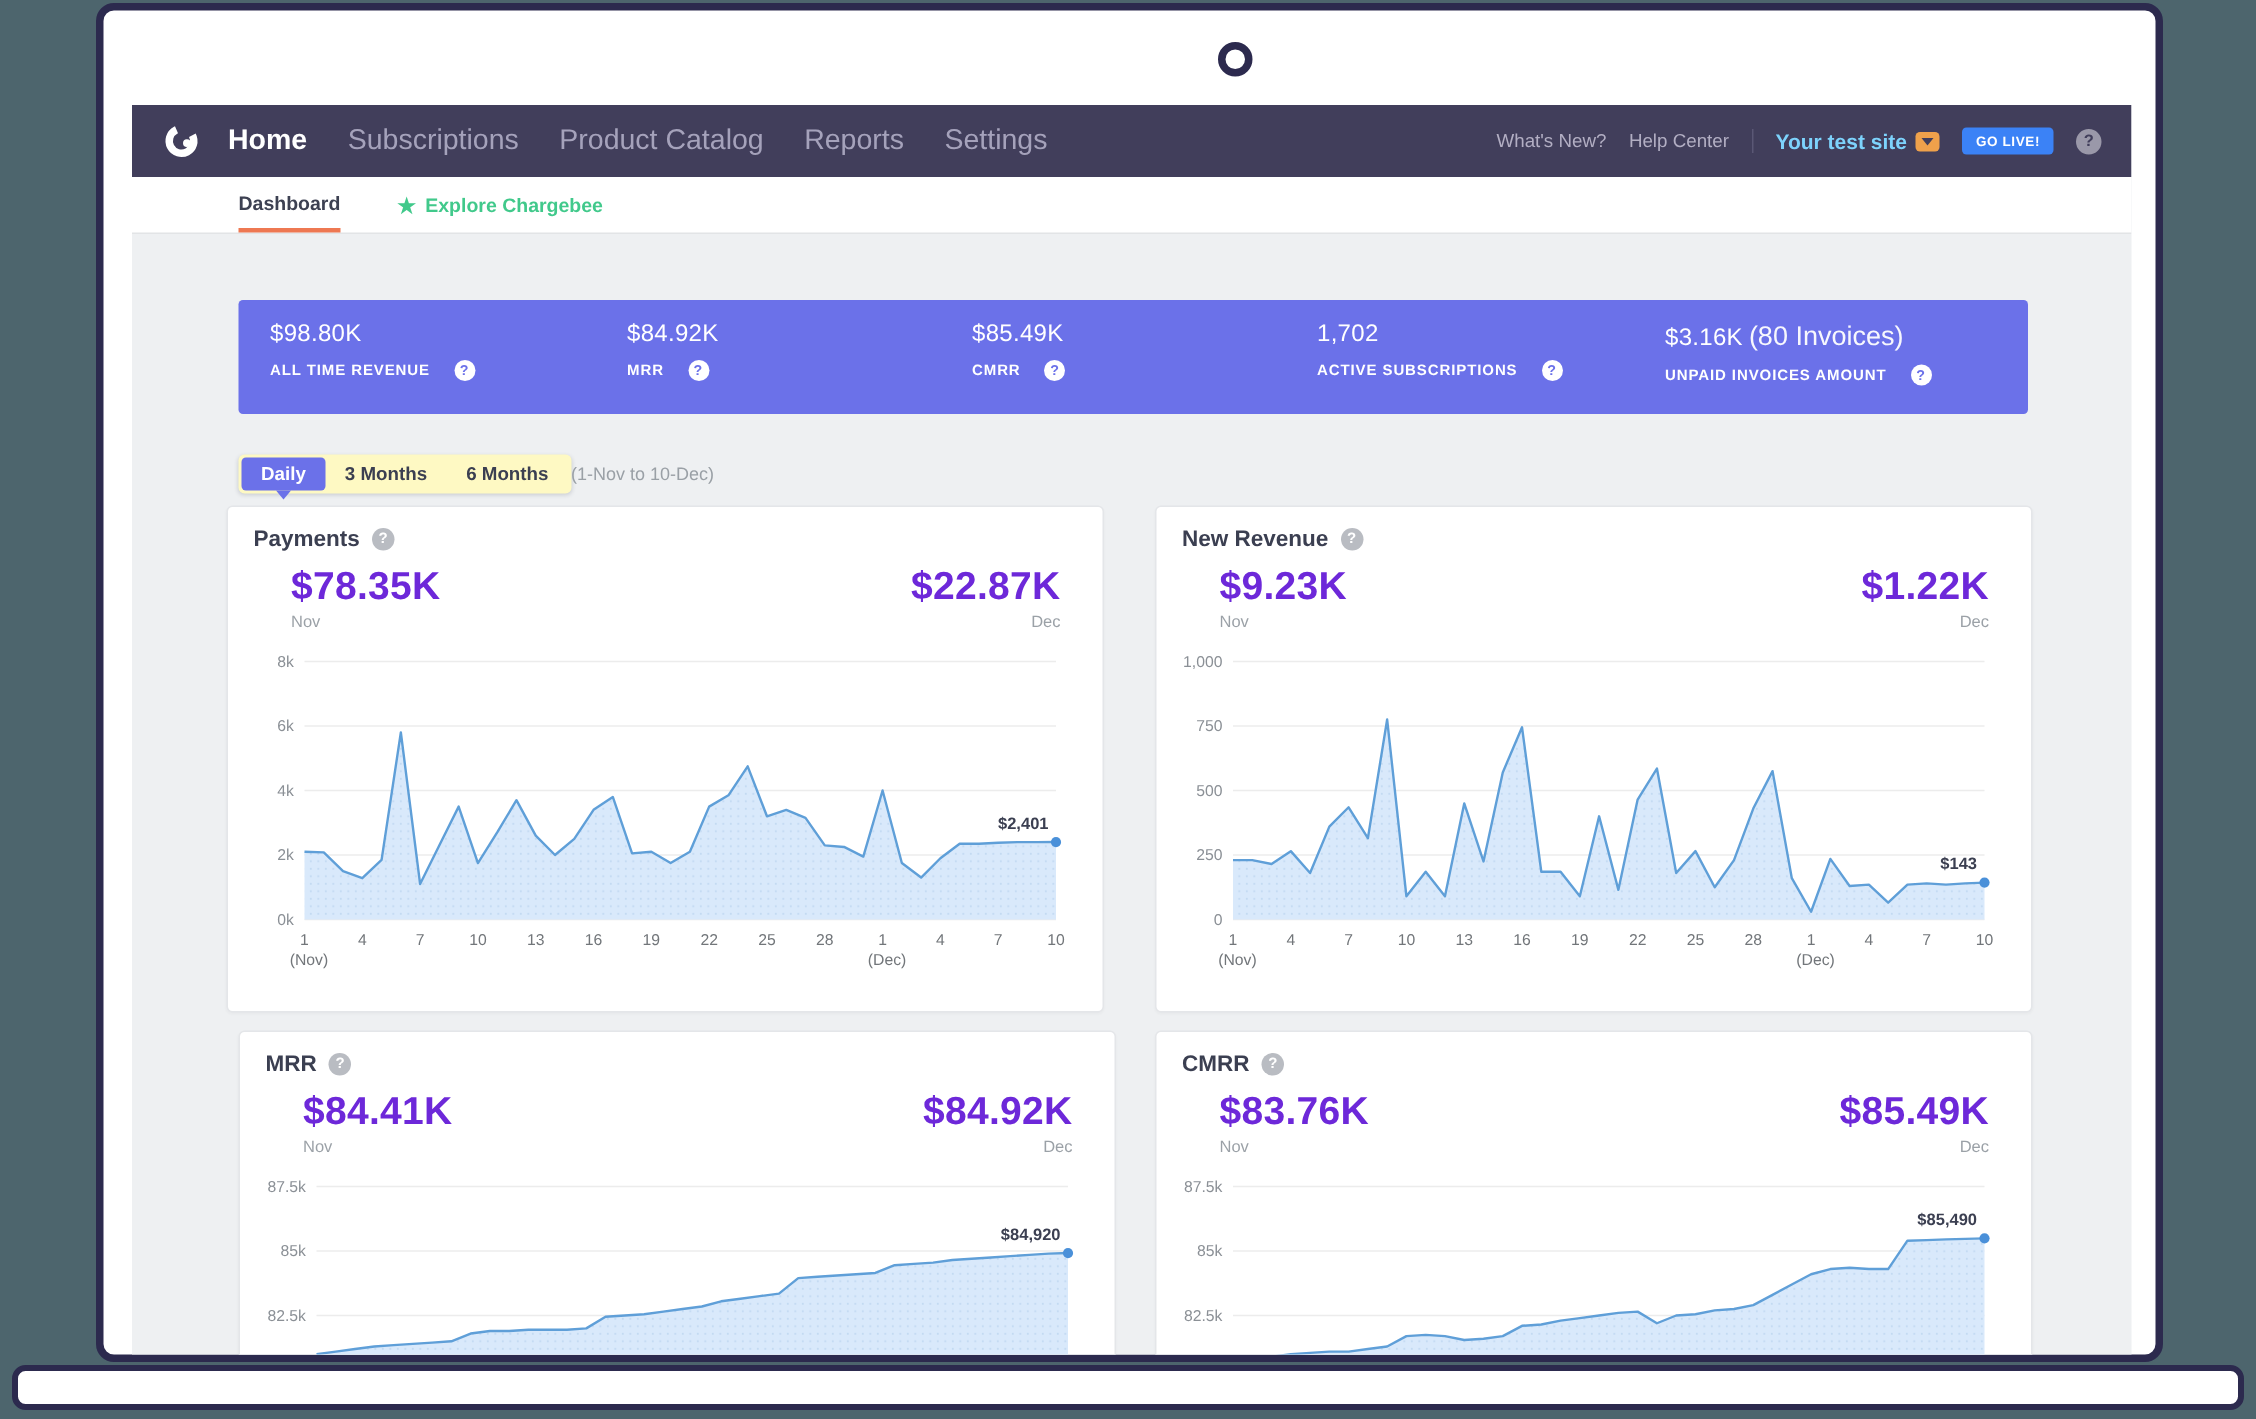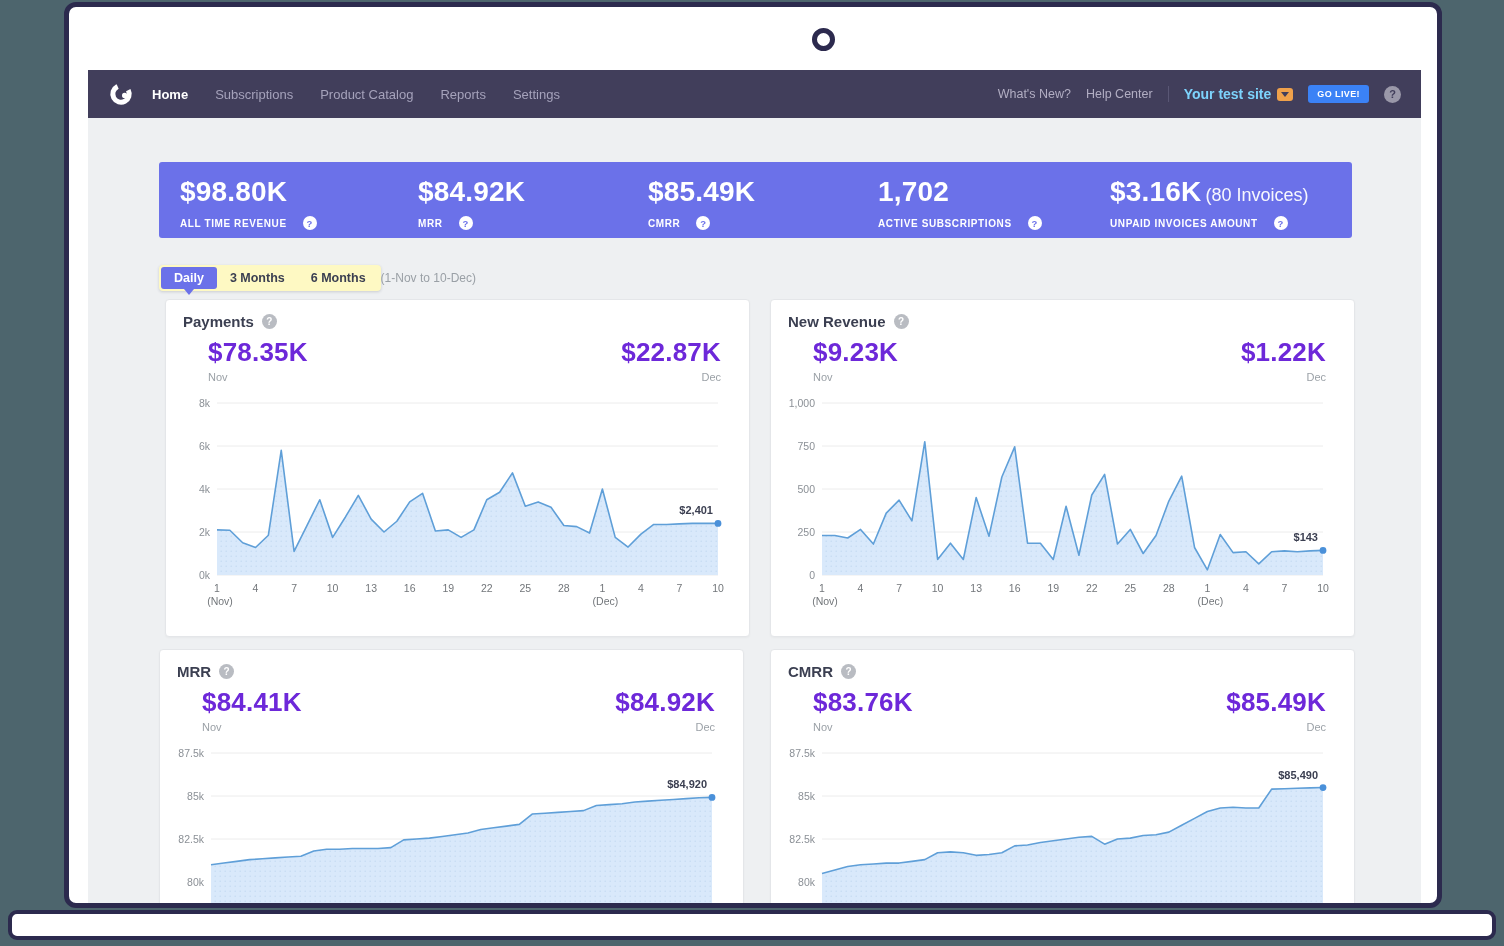--- a/index.html
+++ b/index.html
@@ -15,21 +15,21 @@
                background:#ffffff; border:4px solid #2c2a4e; border-radius:9px; }
 
   
   .app { position:absolute; left:88px; top:70px; width:1333px; height:833px;
          background:#eef0f2; overflow:hidden; }
 
   
   .navbar { height:48px; background:#413e5b; display:flex; align-items:center; padding:0 20px; }
   .logo { width:26px; height:26px; margin-right:18px; flex:none; }
   .nav-items { display:flex; align-items:center; gap:27px; }
-  .nav-item { font-size:13px; color:#a5a2bb; cursor:pointer; white-space:nowrap; }
+  .nav-item { font-size:19px; color:#a5a2bb; cursor:pointer; white-space:nowrap; }
   .nav-item.active { color:#ffffff; font-weight:bold; }
   .nav-right { margin-left:auto; display:flex; align-items:center; gap:15px; }
   .nav-link { font-size:12.5px; color:#b2aec3; cursor:pointer; white-space:nowrap; }
   .nav-divider { width:1px; height:16px; background:#5a5775; }
   .site-switch { display:flex; align-items:center; gap:6px; cursor:pointer; }
   .site-name { font-size:14px; font-weight:bold; color:#7dd3fc; }
   .site-caret { width:16px; height:13px; background:#efa14b; border-radius:3px;
                 display:flex; align-items:center; justify-content:center; }
   .site-caret:after { content:""; border-left:4px solid transparent; border-right:4px solid transparent;
                       border-top:5px solid #413e5b; margin-top:1px; }
@@ -47,21 +47,21 @@
              color:#41c98b; cursor:pointer; }
   .star { color:#41c98b; font-size:14px; line-height:1; }
 
   
   .content { position:relative; height:747px; }
 
   
   .banner { position:absolute; left:71px; top:44px; width:1193px; height:76px;
             background:#6b71e9; border-radius:3px; }
   .stat { position:absolute; top:14px; color:#fff; }
-  .stat-value { font-size:28px; font-weight:700; letter-spacing:.2px; }
+  .stat-value { font-size:16px; font-weight:400; letter-spacing:.2px; }
   .stat-suffix { font-size:18px; font-weight:400; opacity:.95; margin-left:4px; }
   .stat-label { margin-top:8px; font-size:10px; font-weight:bold; letter-spacing:.6px;
                 display:flex; align-items:center; gap:16px; }
   .stat-help { width:14px; height:14px; border-radius:50%; background:#ffffff; color:#6b71e9;
                font-size:9.5px; font-weight:bold; display:flex; align-items:center; justify-content:center; cursor:pointer; }
   .stat-0 { left:21px; } .stat-1 { left:259px; } .stat-2 { left:489px; }
   .stat-3 { left:719px; } .stat-4 { left:951px; }
 
   
   .filter-row { position:absolute; left:71px; top:147px; display:flex; align-items:center; }
@@ -71,21 +71,21 @@
               border-radius:3px; cursor:pointer; position:relative; }
   .seg-item.selected { background:#6b71e9; color:#fff; }
   .seg-item.selected:after { content:""; position:absolute; left:50%; bottom:-6px; margin-left:-5px;
               border-left:5px solid transparent; border-right:5px solid transparent;
               border-top:6px solid #6b71e9; }
   .range-label { margin-left:0; font-size:12px; color:#9aa0a6; }
 
   
   .card { position:absolute; width:585px; height:338px; background:#fff;
           border:1px solid #e4e6e9; border-radius:4px; box-shadow:0 1px 2px rgba(40,44,63,.04); }
-  .card-0 { left:77px;  top:181px; }
+  .card-0 { left:63px;  top:181px; }
   .card-1 { left:682px; top:181px; }
   .card-2 { left:71px;  top:531px; }
   .card-3 { left:682px; top:531px; }
   .card-title { position:absolute; left:17px; top:13px; font-size:15px; font-weight:bold;
                 color:#3b3f51; display:flex; align-items:center; gap:8px; }
   .card-help { width:15px; height:15px; border-radius:50%; background:#b9bcc2; color:#fff;
                font-size:10px; font-weight:bold; display:flex; align-items:center; justify-content:center; cursor:pointer; }
   .val-left { position:absolute; left:42px; top:37px; }
   .val-right { position:absolute; right:28px; top:37px; text-align:right; }
   .val-num { font-size:26px; font-weight:bold; color:#6d28d9; letter-spacing:.2px; }
@@ -119,20 +119,27 @@
       <span class="nav-divider"></span>
       <span class="site-switch">
         <span class="site-name">Your test site</span>
         <span class="site-caret"></span>
       </span>
       <button class="golive-btn">GO LIVE!</button>
       <span class="nav-help">?</span>
     </div>
   </div>
 
+  <div class="tabbar">
+    <span class="tab">Dashboard</span>
+    <span class="explore">
+      <span class="star">★</span>
+      <span>Explore Chargebee</span>
+    </span>
+  </div>
 
   <div class="content">
 
     <div class="banner">
       <div class="stat stat-0">
         <div><span class="stat-value">$98.80K</span></div>
         <div class="stat-label">
             <span>ALL TIME REVENUE</span>
           <span class="stat-help">?</span>
           </div>

